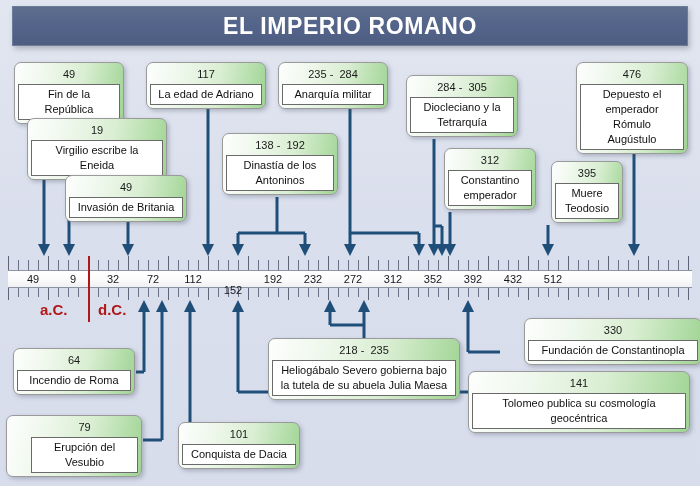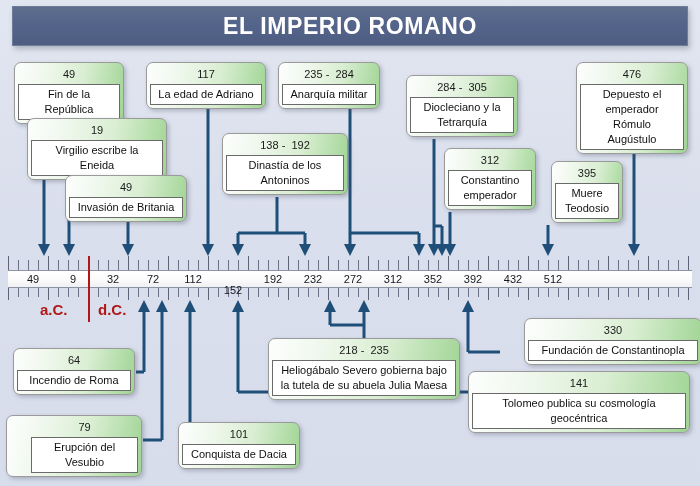--- a/index.html
+++ b/index.html
@@ -217,25 +217,25 @@
         <div class="ebox-label">Virgilio escribe la Eneida</div>
       </div>
       <div class="ebox" style="left: 65px; top: 175px; width: 122px;">
         <div class="ebox-year">49</div>
         <div class="ebox-label">Invasión de Britania</div>
       </div>
       <div class="ebox" style="left: 146px; top: 62px; width: 120px; align-items: flex-end;">
         <div class="ebox-year">117</div>
         <div class="ebox-label">La edad de Adriano</div>
       </div>
-      <div class="ebox" style="left: 222px; top: 133px; width: 126px;">
+      <div class="ebox" style="left: 222px; top: 133px; width: 116px;">
         <div class="ebox-year">138 -  192</div>
         <div class="ebox-label">Dinastía de los<br>Antoninos</div>
       </div>
-      <div class="ebox" style="left: 278px; top: 62px; width: 102px;">
+      <div class="ebox" style="left: 278px; top: 62px; width: 110px;">
         <div class="ebox-year">235 -  284</div>
         <div class="ebox-label">Anarquía militar</div>
       </div>
       <div class="ebox" style="left: 406px; top: 75px; width: 112px;">
         <div class="ebox-year">284 -  305</div>
         <div class="ebox-label">Diocleciano y la<br>Tetrarquía</div>
       </div>
       <div class="ebox" style="left: 444px; top: 148px; width: 92px;">
         <div class="ebox-year">312</div>
         <div class="ebox-label">Constantino<br>emperador</div>

